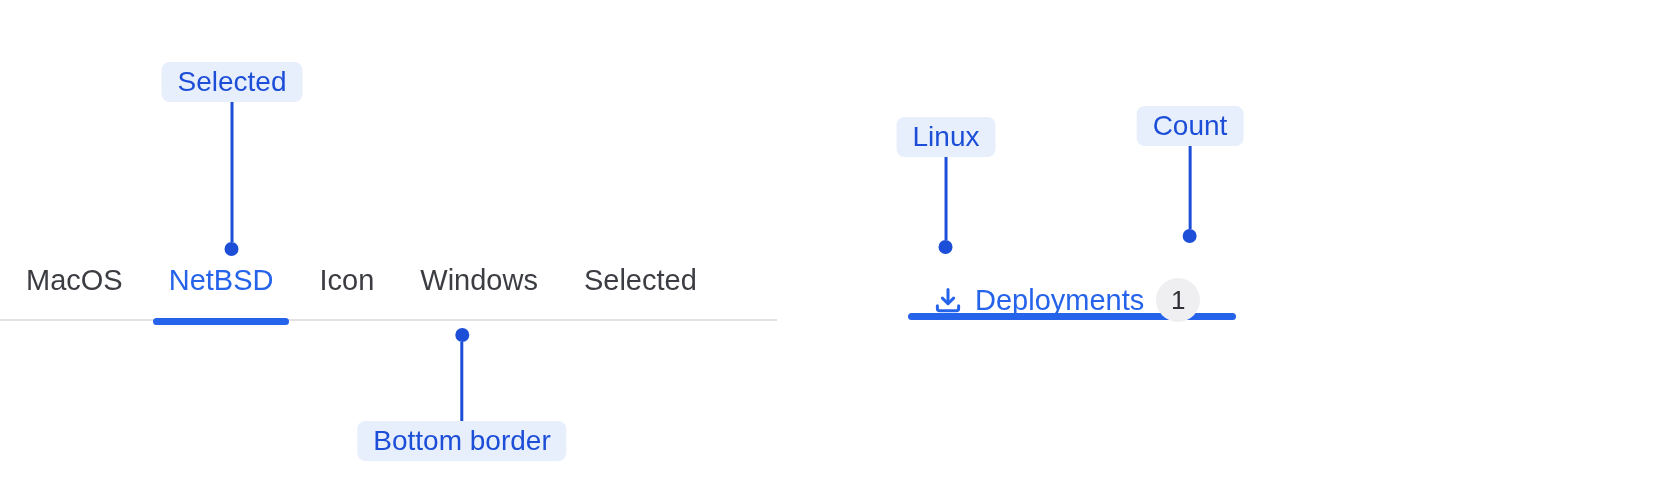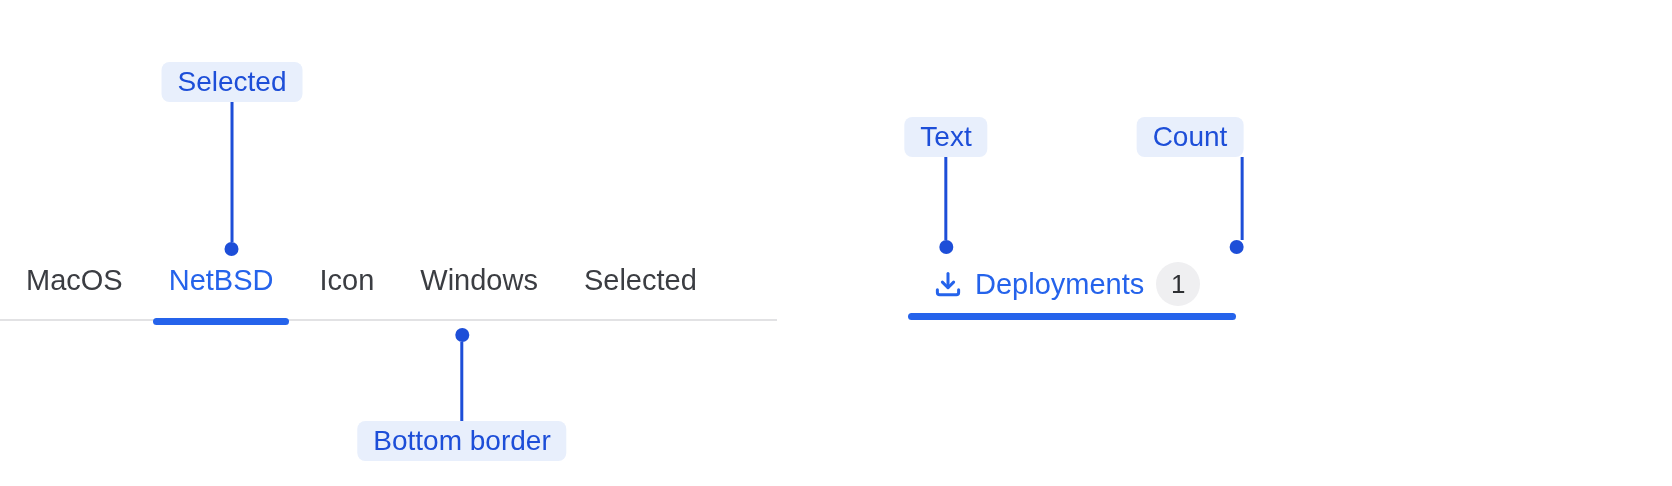--- a/index.html
+++ b/index.html
@@ -19,21 +19,21 @@
   
   .tabbar { position:absolute; left:10px; top:258px; display:flex; gap:14px; z-index:1; }
   .tab { position:relative; padding:0 16px; font-size:29px; line-height:44px;
          color:var(--tab-inactive); cursor:pointer; white-space:nowrap; }
   .tab.selected { color:var(--accent); }
   .tab.selected::after { content:""; position:absolute; left:0; right:0; top:60px;
          height:7px; border-radius:4px; background:var(--accent); }
   .rule { position:absolute; left:0; top:319px; width:777px; height:2px; background:var(--rule); }
 
   
-  .deploy-tab { position:absolute; left:933px; top:262px; height:44px; display:flex;
+  .deploy-tab { position:absolute; left:933px; top:278px; height:44px; display:flex;
          align-items:center; gap:12px; cursor:pointer; z-index:1; color:var(--accent); }
   .dl-icon { display:block; color:var(--accent); }
   .deploy-label { font-size:29px; color:var(--accent); white-space:nowrap; }
   .count-badge { width:44px; height:44px; border-radius:50%; background:var(--badge-bg);
          color:var(--badge-text); font-size:26px; display:flex; align-items:center; justify-content:center; }
   .indicator { position:absolute; left:908px; top:313px; width:328px; height:7px;
          border-radius:4px; background:var(--accent); z-index:0; }
 
   
   .callout { position:absolute; transform:translateX(-50%); display:flex;
@@ -63,27 +63,27 @@
       <div class="tab">Selected</div>
     </div>
 
   <div class="callout" style="left:462px; top:328px;">
     <div class="cdot"></div>
     <div class="cline" style="height:79px;"></div>
     <div class="pill">Bottom border</div>
   </div>
 
   <div class="callout" style="left:946px; top:117px;">
-    <div class="pill">Text</div>
+    <div class="pill">Linux</div>
     <div class="cline" style="height:83px;"></div>
     <div class="cdot"></div>
   </div>
 
 
-  <div class="callout" style="left:1190px; top:117px;align-items:flex-end;">
+  <div class="callout" style="left:1190px; top:106px;">
     <div class="pill">Count</div>
     <div class="cline" style="height:83px;"></div>
     <div class="cdot"></div>
   </div>
 
   <div class="deploy-tab">
     <svg class="dl-icon" width="30" height="30" viewBox="0 0 24 24" fill="none" stroke="currentColor" stroke-width="2.4" stroke-linecap="round" stroke-linejoin="round">
       <path d="M12 3.5v11"></path>
       <path d="M7.5 10.5 12 15l4.5-4.5"></path>
       <path d="M3.5 16.5v2.2a1.8 1.8 0 0 0 1.8 1.8h13.4a1.8 1.8 0 0 0 1.8-1.8v-2.2"></path>

